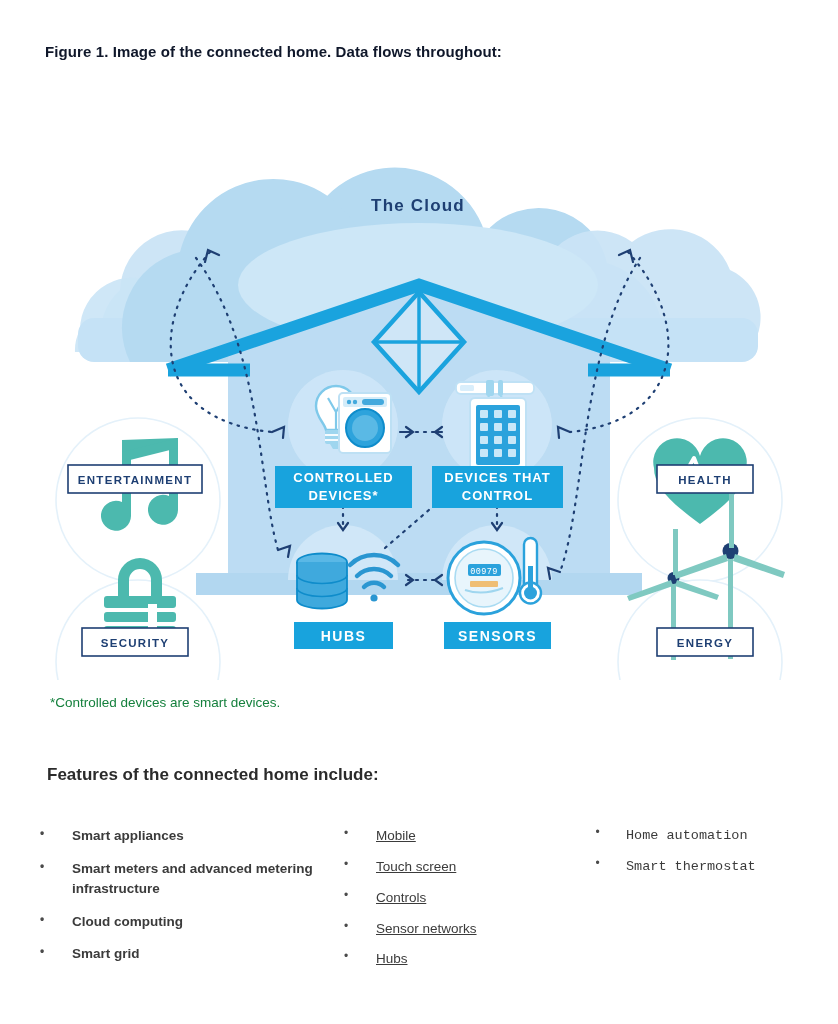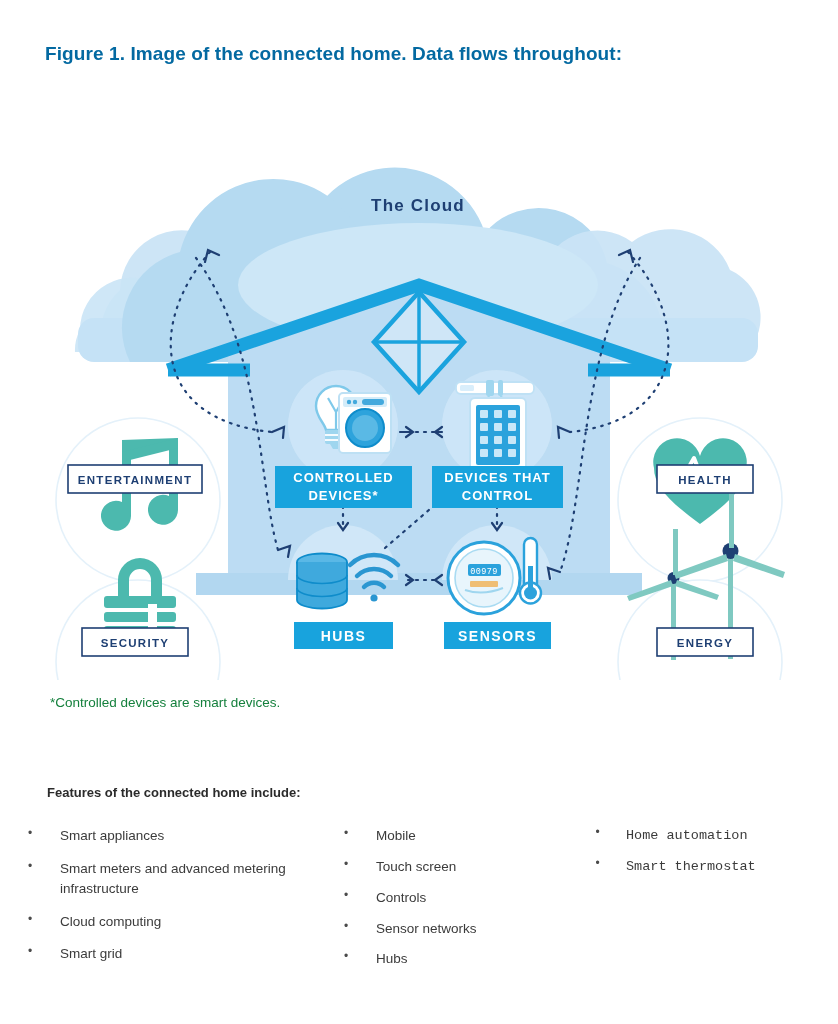--- a/index.html
+++ b/index.html
@@ -7,71 +7,71 @@
     width: 838px; height: 1024px;
     background: #ffffff;
     font-family: "Liberation Sans", sans-serif;
     overflow: hidden;
   }
   .page { position: relative; width: 838px; height: 1024px; }
 
   .figure-title {
     position: absolute;
     left: 45px; top: 43px;
-    font-size: 19px;
+    font-size: 15px;
     font-weight: bold;
-    color: #0369a1;
+    color: #0f172a;
     letter-spacing: 0.1px;
   }
 
   .diagram-wrap {
     position: absolute;
     left: 0; top: 80px;
     width: 670px; height: 600px;
   }
   .diagram-svg { display: block; }
 
   .footnote {
     position: absolute;
     left: 50px; top: 695px;
     font-size: 13.5px;
     color: #15803d;
   }
 
   .features-heading {
     position: absolute;
-    left: 47px; top: 785px;
-    font-size: 13px;
+    left: 47px; top: 765px;
+    font-size: 17px;
     font-weight: bold;
     color: #2b2b2b;
   }
 
   .cols { position: absolute; left: 0; top: 826px; width: 838px; }
   .col { position: absolute; top: 0; }
-  .col-1 { left: 22px; width: 300px; }
+  .col-1 { left: 34px; width: 300px; font-weight: bold; }
   .col-2 { left: 338px; width: 250px; }
   .col-3 { left: 588px; width: 250px; }
 
   ul.bullets { list-style: none; }
   ul.bullets li {
     position: relative;
     padding-left: 38px;
     margin-bottom: 13px;
     font-size: 13.5px;
     line-height: 1.47;
     color: #3b3b3b;
   }
   ul.bullets li::before {
     content: "\2022";
     position: absolute;
     left: 6px; top: -1px;
     font-size: 12px;
     color: #4a4a4a;
   }
-  .col-2 ul.bullets li { margin-bottom: 11px; }
+  .col-2 ul.bullets li { margin-bottom: 11px; text-decoration: underline; }
   .col-3 ul.bullets li { margin-bottom: 11px; font-family: Liberation Mono, monospace; }
   .b-strong { font-weight: bold; color: #2b2b2b; }
 </style>
 </head>
 <body>
 
 <div class="page">
 
   <div class="figure-title">Figure 1. Image of the connected home. Data flows throughout:</div>
 

